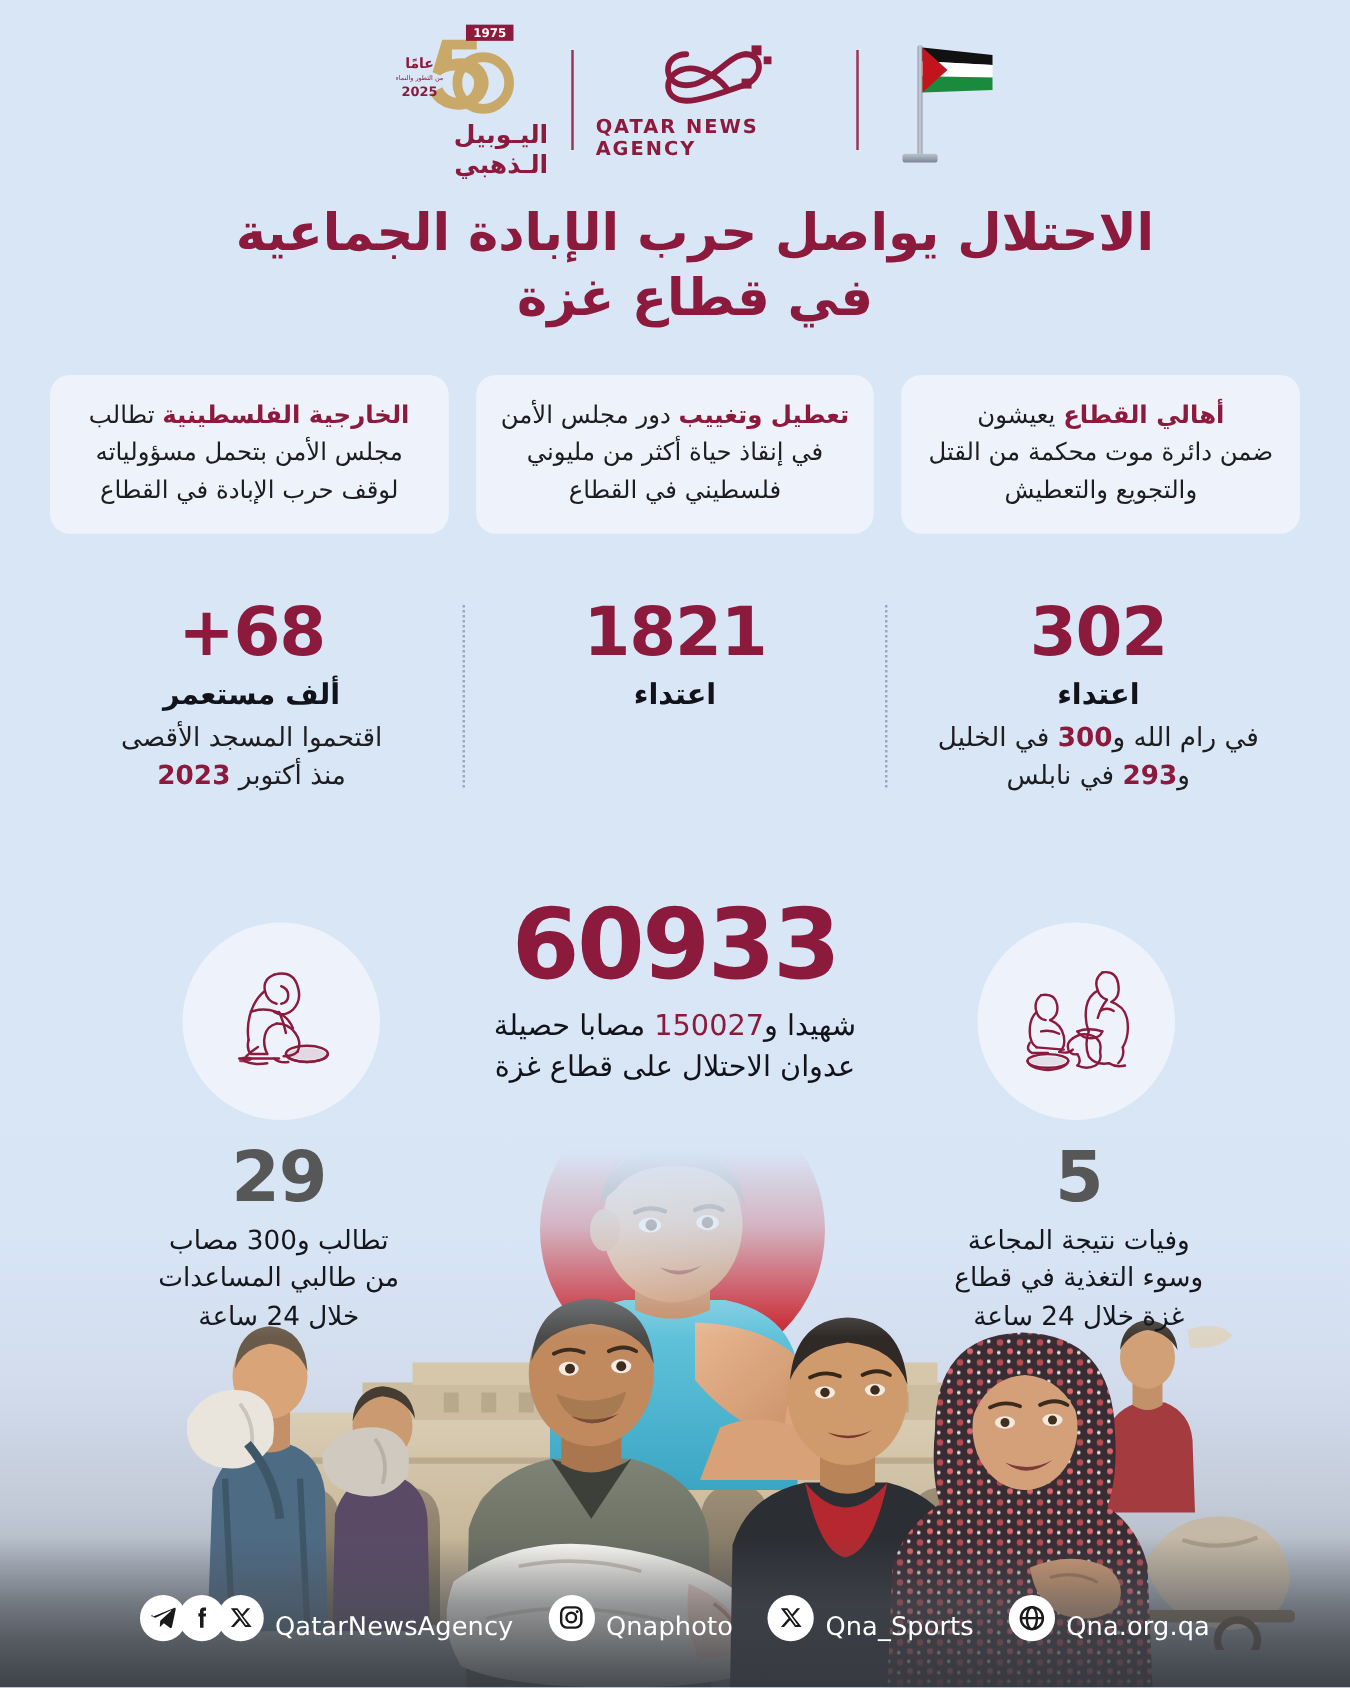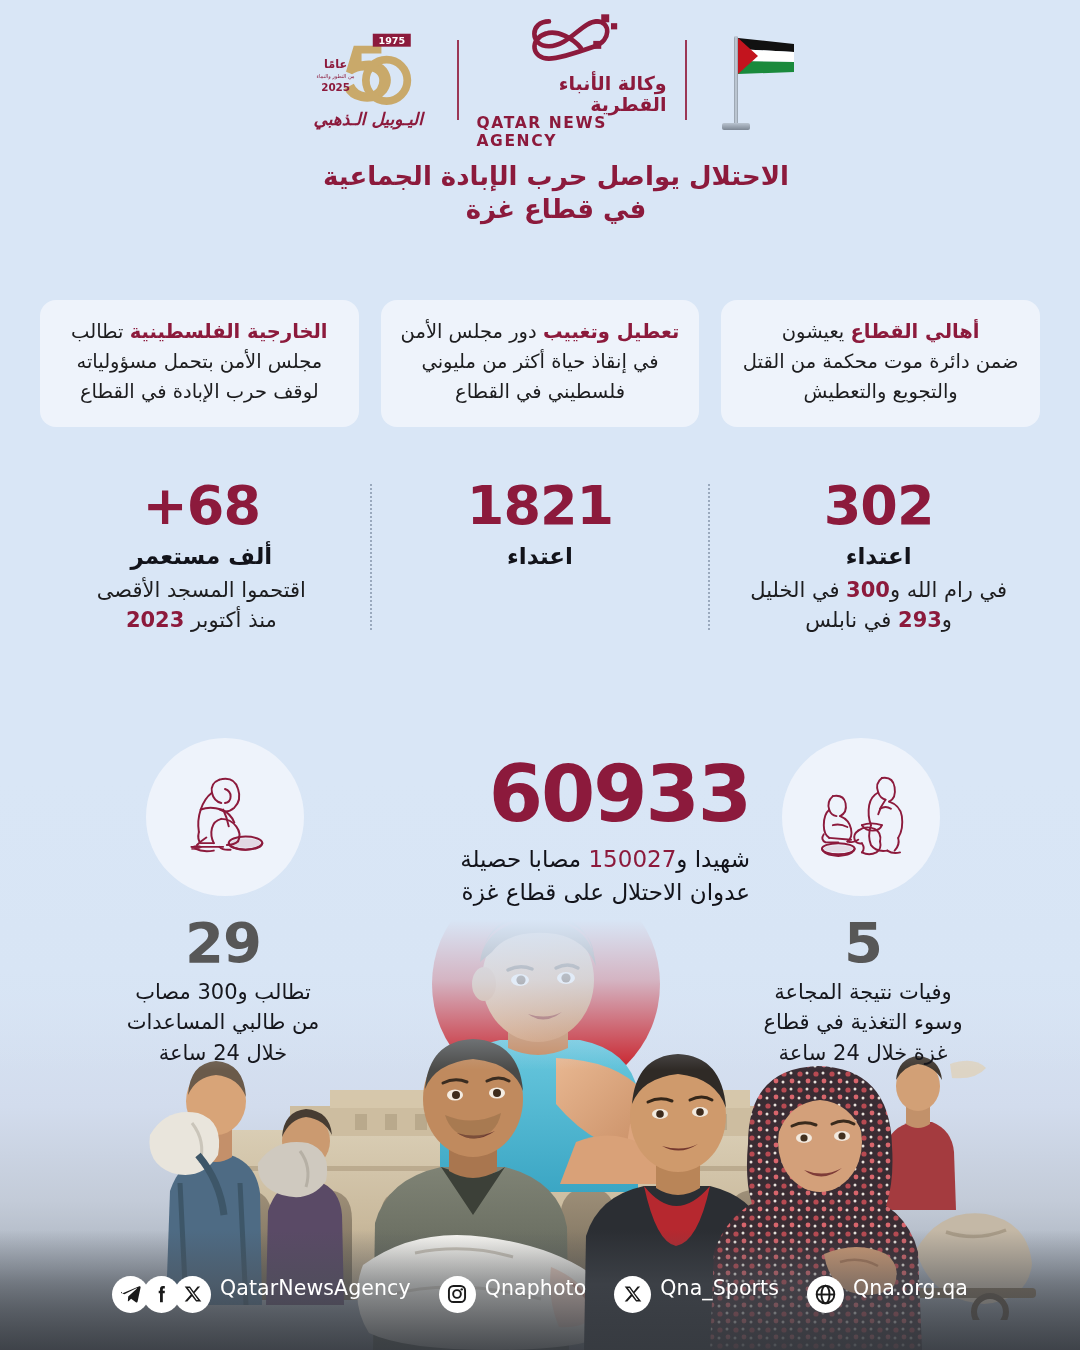--- a/index.html
+++ b/index.html
@@ -92,34 +92,33 @@
   .jubilee {
     display: flex;
     flex-direction: column;
     align-items: flex-end;
     justify-content: center;
     width: 125px;
   }
   .jub-mark { height: 76px; }
   .jub-ar {
     color: #8c1a3c;
-    font-size: 17px;
+    font-size: 20px;
     font-weight: bold;
     letter-spacing: 1px;
     margin-top: 1px;
-    font-style: italic;
   }
 
   
   .title {
     position: absolute;
     top: 160px; left: 0; right: 0;
     text-align: center;
     color: #8c1a3c;
-    font-size: 26px;
+    font-size: 41px;
     font-weight: bold;
     line-height: 1.28;
     letter-spacing: -0.2px;
     padding-left: 32px;
   }
 
   
   .cards {
     position: absolute;
     top: 300px;
@@ -179,24 +178,24 @@
     color: #1d1d1f;
     font-size: 21px;
     line-height: 1.42;
     margin-top: 6px;
   }
   .stat-desc b { color: #8c1a3c; font-weight: bold; }
 
   
   .bigblock {
     position: absolute;
-    top: 755px;
+    top: 717px;
     left: 330px;
     width: 420px;
-    text-align: right;
+    text-align: center;
     z-index: 6;
   }
   .big-num {
     color: #8c1a3c;
     font-size: 78px;
     font-weight: bold;
     letter-spacing: -2px;
     line-height: 1;
   }
   .big-desc {
@@ -298,21 +297,21 @@
     height: 44px;
     display: flex;
     align-items: center;
     justify-content: center;
     gap: 0;
     z-index: 20;
     direction: ltr;
   }
   .sgroup {
     display: flex;
-    align-items: flex-start;
+    align-items: flex-end;
     gap: 0px;
     margin: 0 14px;
   }
   .sicon {
     width: 37px; height: 37px;
     border-radius: 50%;
     background: #ffffff;
     display: flex;
     align-items: center;
     justify-content: center;
@@ -351,21 +350,20 @@
       <svg class="qna-mark" viewBox="0 0 120 70" width="108" height="62">
         <g fill="none" stroke="#8c1a3c" stroke-width="5.2" stroke-linecap="round">
           <path d="M34 14 C12 14 12 42 34 42 C56 42 72 14 88 14"></path>
           <path d="M88 14 C104 14 104 36 86 42 C66 49 46 56 34 56 C14 56 12 34 30 28"></path>
           <path d="M30 28 C44 23 62 34 70 44"></path>
         </g>
         <rect x="93" y="6" width="9" height="9" fill="#8c1a3c"></rect>
         <rect x="104" y="16" width="7" height="7" fill="#8c1a3c"></rect>
         <rect x="84" y="36" width="9" height="9" fill="#8c1a3c"></rect>
       </svg>
-      <div class="qna-ar">وكالة الأنباء القطرية</div>
       <div class="qna-en">QATAR NEWS AGENCY</div>
     </div>
 
     <div class="hdr-div"></div>
 
     <div class="jubilee">
       <svg class="jub-mark" viewBox="0 0 118 88" width="102" height="76">
         <path d="M46 16 L78 16 L78 25 L55 25 L55 34 Q74 30 84 42 Q94 56 84 70 Q72 84 54 80 Q40 77 35 66 L46 60 Q50 69 60 70 Q72 71 75 60 Q78 48 64 45 Q52 43 44 49 L37 46 Z" fill="#c9a96a"></path>
         <circle cx="84" cy="56" r="24" fill="none" stroke="#c9a96a" stroke-width="9"></circle>
         <rect x="68" y="2" width="44" height="15" fill="#8c1a3c"></rect>

